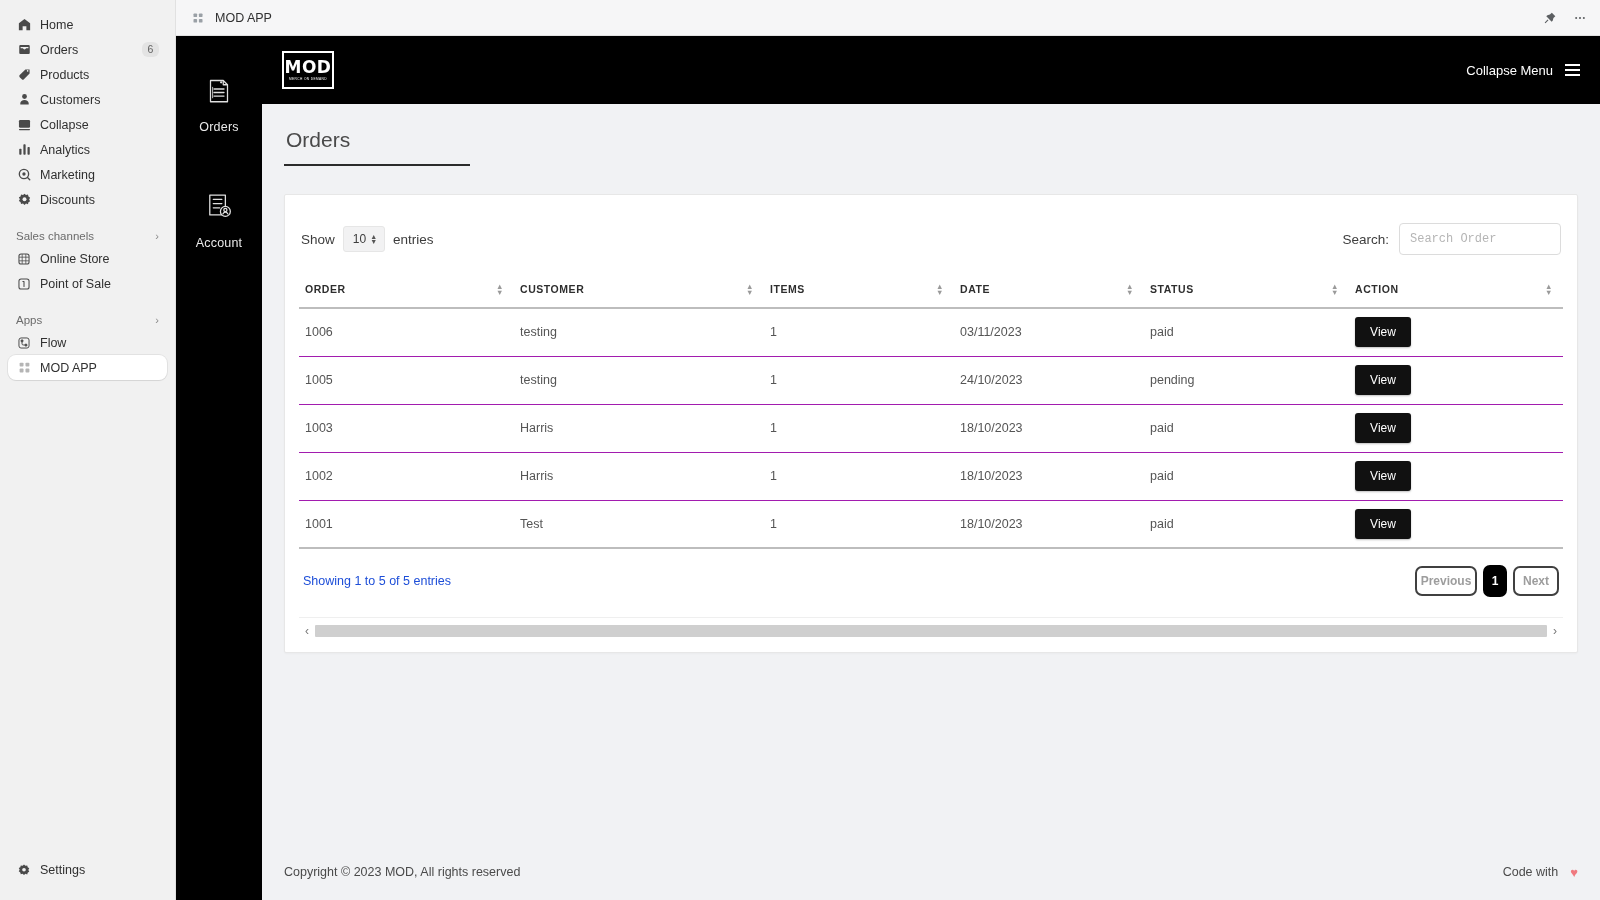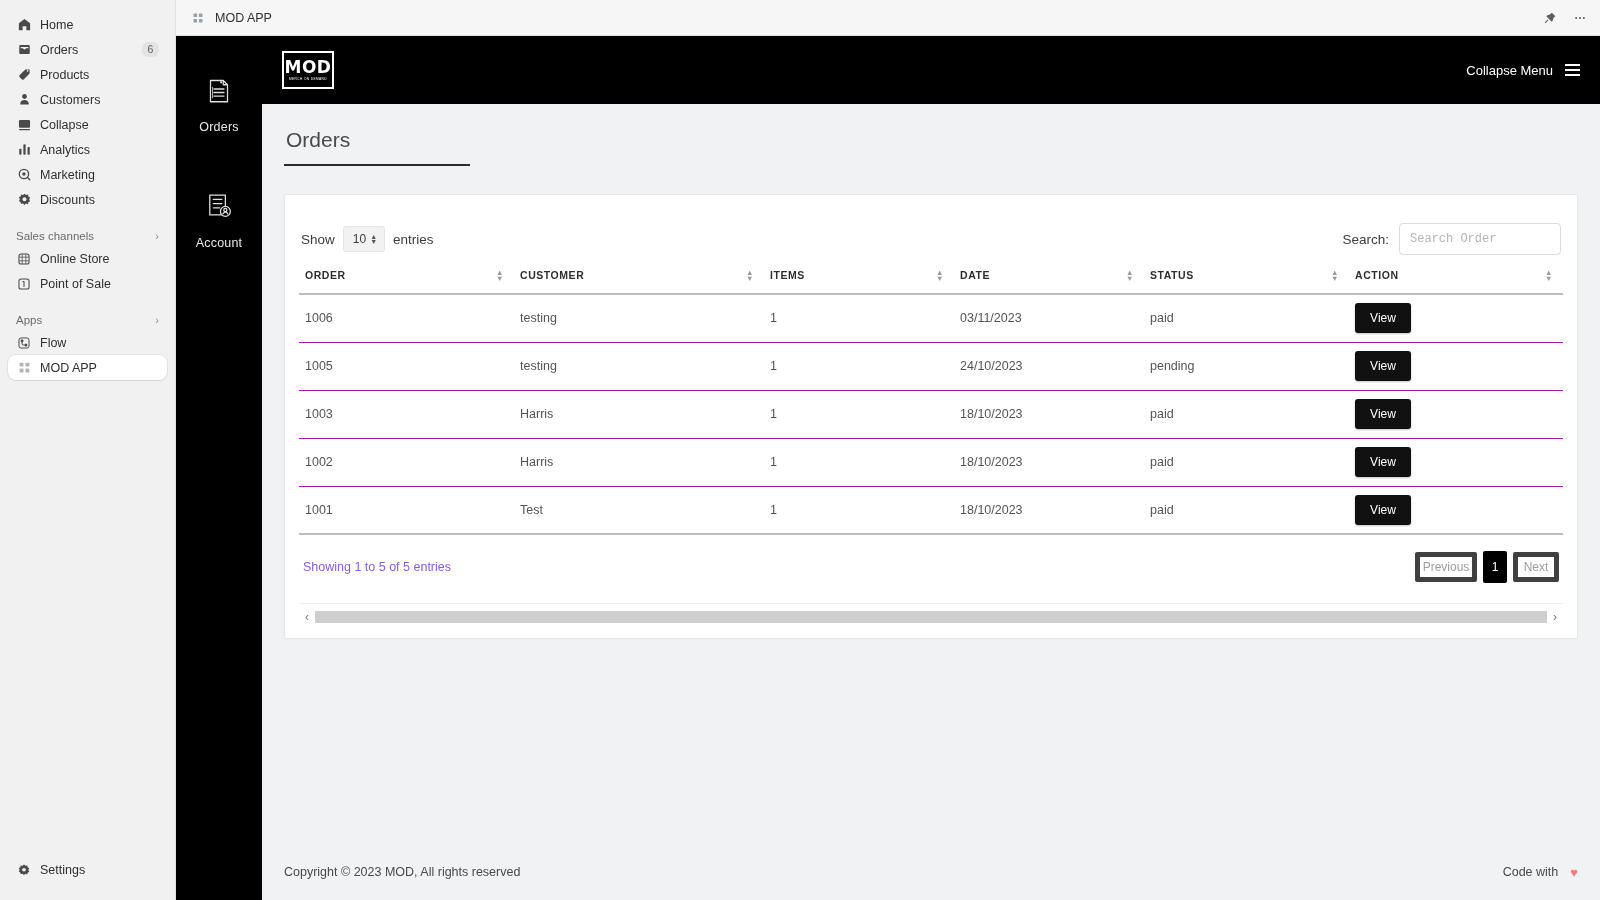--- a/index.html
+++ b/index.html
@@ -154,21 +154,21 @@
   .search-wrap { margin-left: auto; display: flex; align-items: center; gap: 10px; font-size: 13.5px; color: #3d3d3d; }
   .search-input {
     width: 162px; height: 32px;
     border: 1px solid #dcdcdc; border-radius: 4px;
     padding: 0 10px; font-size: 12px; color: #3d3d3d;
     font-family: Liberation Mono, monospace;
     background: #fff;
   }
   .search-input::placeholder { color: #b5b5b5; }
 
-  table.dt { width: 100%; border-collapse: collapse; }
+  table.dt { width: 100%; border-collapse: collapse; margin-top: 14px; }
   table.dt thead th {
     text-align: left;
     font-size: 10.5px; letter-spacing: .55px;
     color: #2e2e2e; font-weight: bold;
     padding: 8px 6px 12px 6px;
     border-bottom: 2px solid #bdbdbd;
     position: relative;
     cursor: pointer;
     white-space: nowrap;
   }
@@ -193,29 +193,30 @@
   .view-btn {
     background: #111; color: #fff;
     border: none; border-radius: 3px;
     font-size: 12px; font-family: "Liberation Sans", sans-serif;
     width: 56px; height: 30px;
     cursor: pointer;
     box-shadow: 0 1px 2px rgba(0,0,0,.25);
   }
 
   .card-bottom { display: flex; align-items: center; padding: 16px 4px 6px 4px; }
-  .showing { font-size: 12.5px; color: #8b5cf6; }
+  .showing { font-size: 12.5px; color: #1d4ed8; }
   .pager { margin-left: auto; display: flex; align-items: center; gap: 0; }
   .pg {
     min-width: 62px; height: 30px;
-    border: 5px solid #404040; background: #fff;
+    border: 2px solid #404040; background: #fff;
     font-size: 12px; color: #9d9d9d;
     display: inline-flex; align-items: center; justify-content: center;
-    cursor: pointer; border-radius: 2px;
+    cursor: pointer; border-radius: 7px;
     font-family: "Liberation Sans", sans-serif;
+    font-weight: bold;
   }
   .pg.num {
     min-width: 24px; background: #000; color: #fff; border-color: #000;
     margin: 0 6px; height: 32px;
   }
   .pg.next { min-width: 46px; }
 
   .hscroll {
     margin-top: 14px;
     display: flex; align-items: center;

